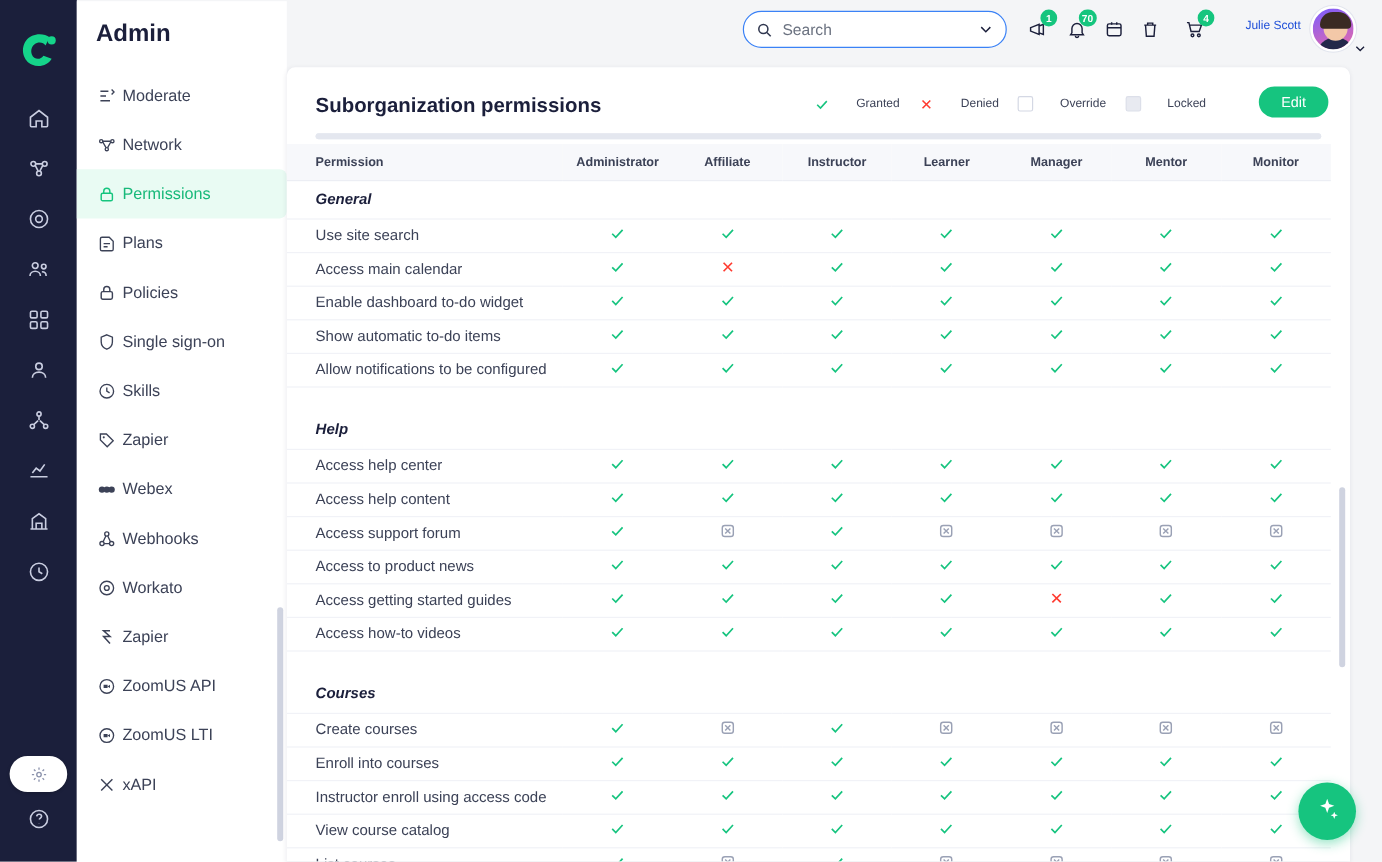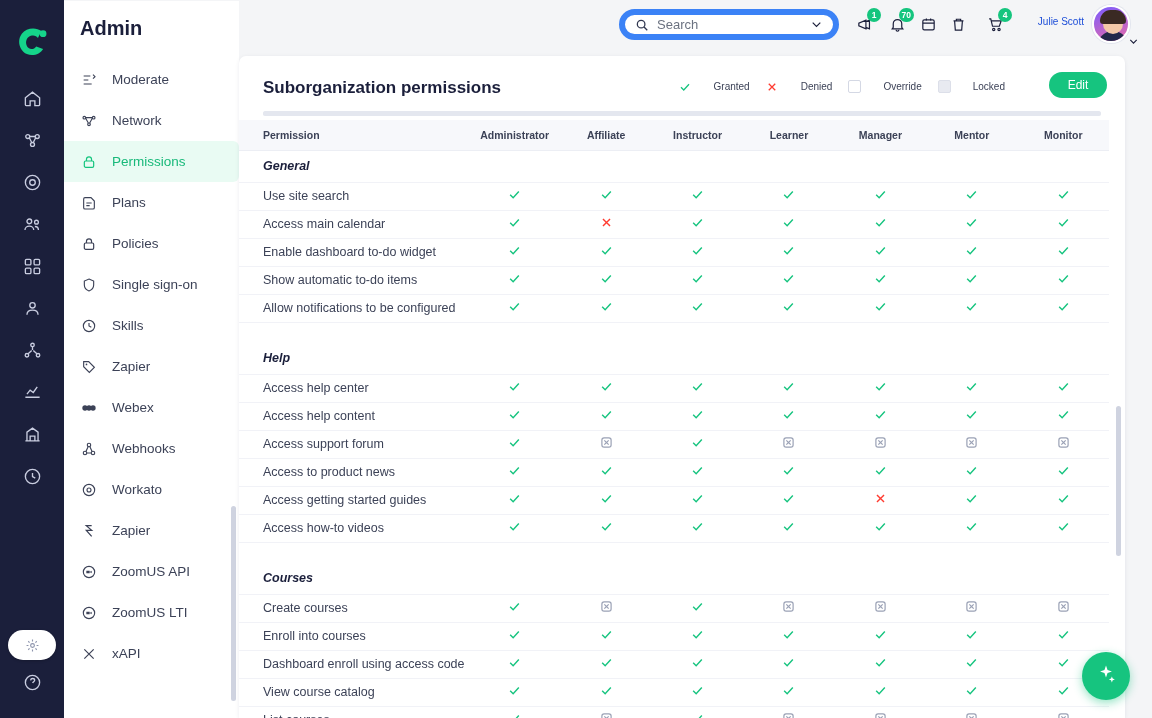--- a/index.html
+++ b/index.html
@@ -39,40 +39,40 @@
     position: absolute; left: 64px; top: 1px; width: 175px; height: 718px;
     background: #ffffff;
   }
   #admin-title {
     position: absolute; left: 16px; top: 16px;
     font-size: 20px; font-weight: bold; color: #1b1f3b;
   }
   #menu-list { position: absolute; left: 0; top: 58px; width: 175px; }
   .menu-item {
     height: 41px; display: flex; align-items: center; padding-left: 16px;
-    color: #3c4257; font-size: 13.5px; cursor: pointer; gap: 15px;
+    color: #3c4257; font-size: 13.5px; cursor: pointer; gap: 5px;
   }
   .menu-item .mi-icon { width: 17px; height: 17px; display:flex; align-items:center; justify-content:center; color:#3c4257; flex: none; }
   .menu-item .mi-icon svg { width: 16px; height: 16px; }
   .menu-item.active {
     background: #e9fbf3; color: #1b1f3b;
     border-top-right-radius: 6px; border-bottom-right-radius: 6px;
   }
   .menu-item.active .mi-icon { color: #15c57e; }
   .menu-item.active .mi-label { color: #18b97a; }
   .mi-label { white-space: nowrap; }
   
   #sb-track { position: absolute; right: 3px; top: 140px; width: 5px; height: 560px; border-radius: 3px; background: transparent; }
   #sb-thumb { position: absolute; right: 3px; top: 505px; width: 5px; height: 195px; border-radius: 3px; background: #cfd3e0; }
 
   
   #topbar { position: absolute; left: 239px; top: 0; width: 913px; height: 48px; }
   #search-box {
     position: absolute; left: 380px; top: 9px; width: 220px; height: 31px;
-    background: #ffffff; border: 6px solid #3b82f6; border-radius: 16px;
+    background: #ffffff; border: 1px solid #3b82f6; border-radius: 16px;
     display: flex; align-items: center; padding: 0 10px; gap: 8px;
   }
   #search-box .s-icon { color: #30374f; display:flex; }
   #search-box .s-icon svg { width: 14px; height: 14px; }
   #search-input {
     border: none; outline: none; font-size: 13px; color: #6b7280;
     width: 150px; background: transparent; font-family: "Liberation Sans", sans-serif;
   }
   #search-caret { position: absolute; right: 10px; color: #1b1f3b; display:flex; }
   #search-caret svg { width: 13px; height: 13px; }
@@ -1047,21 +1047,21 @@
                   <path d="M4 12.5 9.5 18 20 6.5"></path>
                 </svg>
               </span></td>
             <td><span class="ico ok">
                 <svg viewBox="0 0 24 24" fill="none" stroke="currentColor" stroke-width="2.6">
                   <path d="M4 12.5 9.5 18 20 6.5"></path>
                 </svg>
               </span></td>
           </tr>
           <tr>
-            <td class="first">Dashboard enroll using access code</td>
+            <td class="first">Instructor enroll using access code</td>
             <td><span class="ico ok">
                 <svg viewBox="0 0 24 24" fill="none" stroke="currentColor" stroke-width="2.6">
                   <path d="M4 12.5 9.5 18 20 6.5"></path>
                 </svg>
               </span></td>
             <td><span class="ico ok">
                 <svg viewBox="0 0 24 24" fill="none" stroke="currentColor" stroke-width="2.6">
                   <path d="M4 12.5 9.5 18 20 6.5"></path>
                 </svg>
               </span></td>

